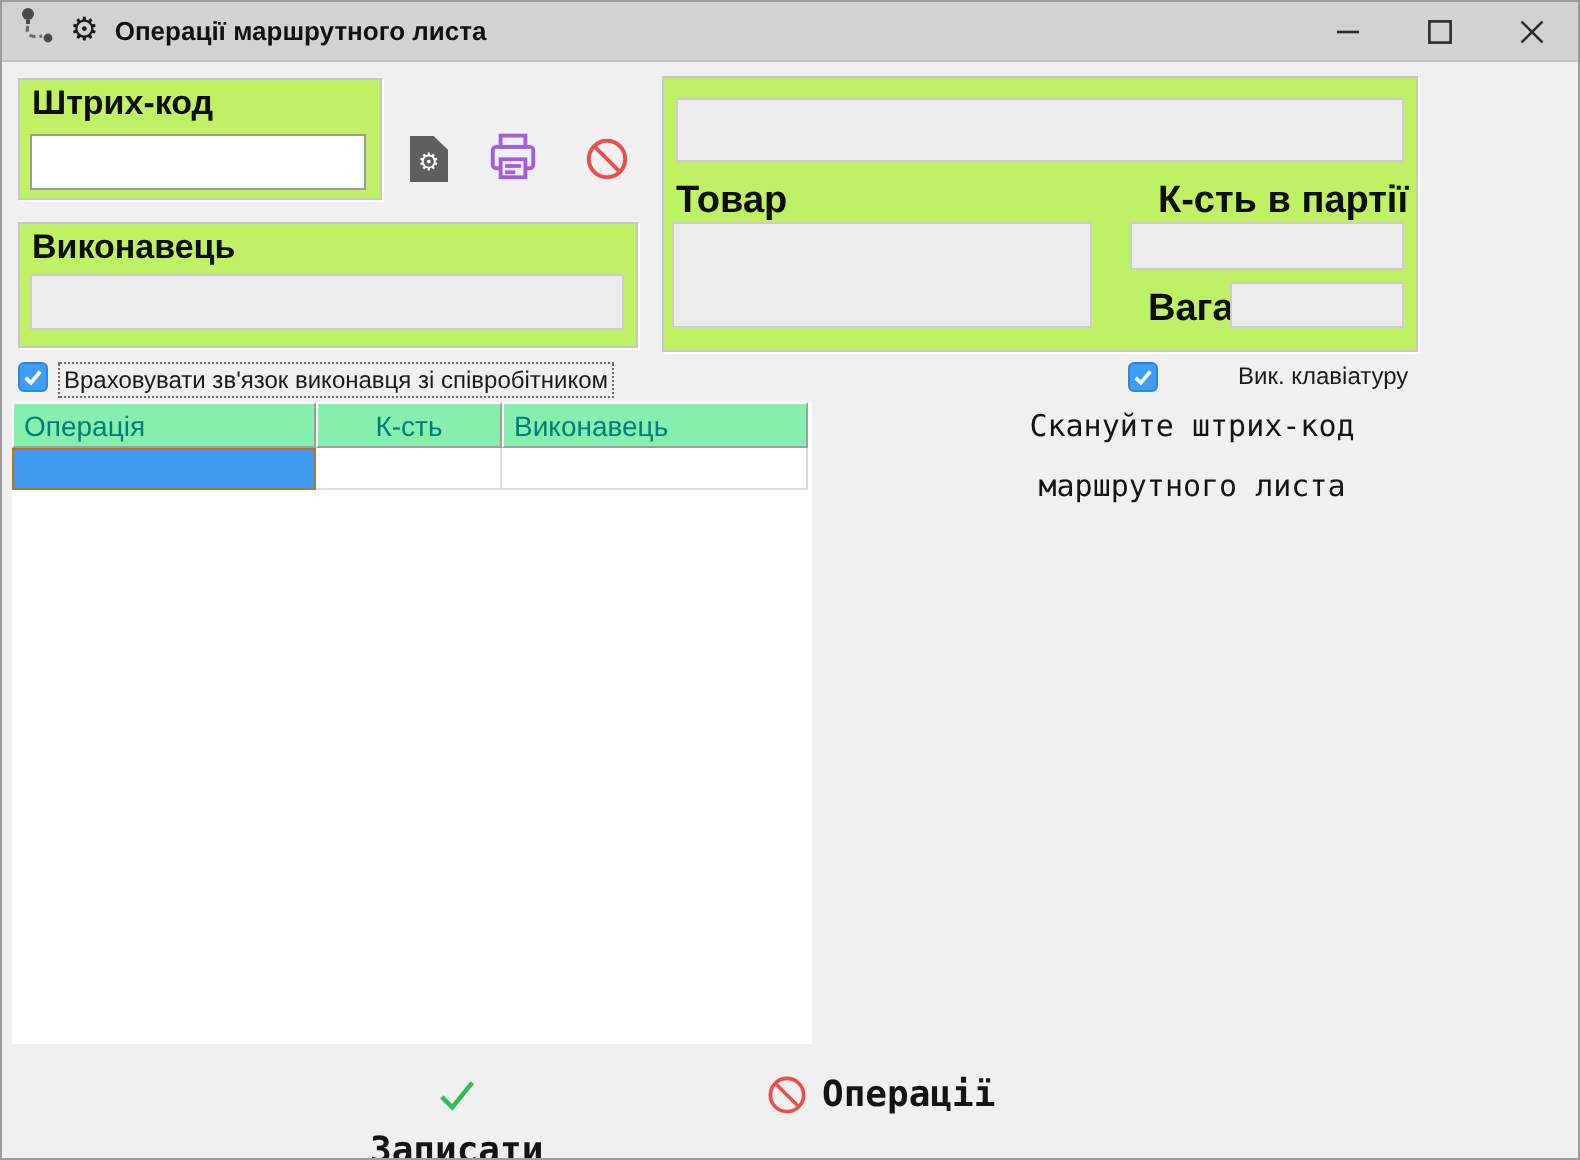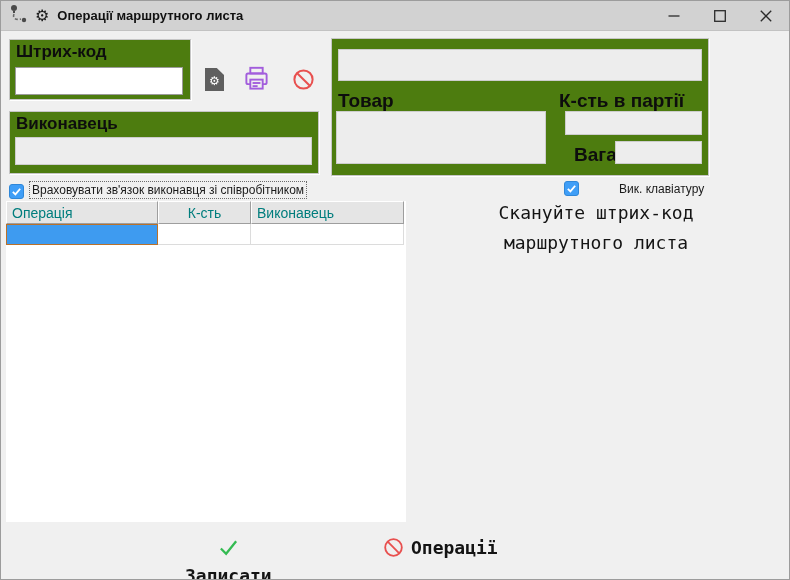--- a/index.html
+++ b/index.html
@@ -18,21 +18,21 @@
     display:flex; align-items:center;
   }
   .titlebar-icons { display:flex; align-items:center; gap:5px; margin-left:7px; }
   .gear-glyph { font-size:16px; color:#1b1b1b; line-height:1; }
   .title-text { margin-left:8px; font-size:13px; font-weight:bold; color:#111; }
   .win-controls { position:absolute; right:0; top:0; height:30px; display:flex; }
   .win-btn { width:46px; height:30px; display:flex; align-items:center; justify-content:center; }
 
   
   .groupbox {
-    position:absolute; background:#4d7c0f;
+    position:absolute; background:#bef264;
     border:1px solid #c6c6c6;
     box-shadow:1px 1px 0 #ffffff;
   }
   .group-caption { position:absolute; font-weight:bold; color:#0d0d0d; }
   .cap-lg { font-size:17px; }
   .cap-md { font-size:19px; }
 
   .field {
     position:absolute; background:#ffffff; border:1px solid #9b9b9b;
     font-size:14px; padding:0 4px; color:#111; outline:none;
@@ -46,34 +46,34 @@
   .doc-shape {
     position:relative; width:19px; height:23px; background:#5f5f5f;
     clip-path:polygon(0 0, 62% 0, 100% 30%, 100% 100%, 0 100%);
   }
   .doc-gear-glyph {
     position:absolute; left:4px; top:7px; color:#ffffff; font-size:12px; line-height:1;
     font-family:"DejaVu Sans", sans-serif;
   }
 
   
-  .check-row { position:absolute; display:flex; align-items:flex-end; gap:5px; cursor:pointer; }
+  .check-row { position:absolute; display:flex; align-items:flex-start; gap:5px; cursor:pointer; }
   .checkbox {
     width:15px; height:15px; border-radius:3px; flex:0 0 auto;
     background:#3f9ef7; border:1px solid #2f87d8;
     display:flex; align-items:center; justify-content:center;
   }
   .check-label { font-size:12px; color:#1a1a1a; }
   .focus-dotted { border:1px dotted #6b6b6b; padding:1px 2px; }
 
   
   .grid { position:absolute; left:5px; top:200px; width:400px; height:321px; background:#ffffff; }
   .grid-header { display:flex; height:23px; }
   .grid-header-cell {
-    background:#e5e5e5; color:#007d7d; font-size:14px;
+    background:#86efac; color:#007d7d; font-size:14px;
     border-top:1px solid #ffffff; border-left:1px solid #ffffff;
     border-right:1px solid #9e9e9e; border-bottom:1px solid #9e9e9e;
     display:flex; align-items:center; padding:0 5px;
   }
   .gh-0 { width:152px; }
   .gh-1 { width:93px; justify-content:center; }
   .gh-2 { width:153px; }
   .grid-row { display:flex; height:21px; }
   .grid-cell {
     border-right:1px solid #dcdcdc; border-bottom:1px solid #dcdcdc;
@@ -83,21 +83,21 @@
   .gc-1 { width:93px; }
   .gc-2 { width:153px; }
   .cell-selected {
     background:#3e9bf0; border:1px solid #b9712a;
   }
 
   
   .scan-hint {
     position:absolute; left:408px; top:197px; width:374px;
     text-align:center; font-family:"DejaVu Sans Mono", monospace;
-    font-size:18px; line-height:30px; color:#141414; letter-spacing:0px;
+    font-size:15px; line-height:30px; color:#141414; letter-spacing:0px;
   }
 
   
   .action-btn {
     position:absolute; display:flex; align-items:center; gap:7px; cursor:pointer;
     font-family:"DejaVu Sans Mono", monospace; font-size:18px; font-weight:bold; color:#141414;
   }
 </style>
 </head>
 <body>
@@ -168,21 +168,21 @@
     <span class="group-caption cap-lg" style="left:6px; top:2px;">Виконавець</span>
     <input class="field disabled" style="left: 5px; top: 25px; width: 297px; height: 28px;" type="text" disabled="" value="">
   </div>
 
   <div class="groupbox" style="left:330px; top:37px; width:378px; height:138px;">
     <input class="field disabled" style="left: 6px; top: 10px; width: 364px; height: 32px;" type="text" disabled="" value="">
 
     <span class="group-caption cap-md" style="left:6px; top:51px;">Товар</span>
     <textarea class="field disabled" style="left: 4px; top: 72px; width: 210px; height: 53px; resize: none;" disabled=""></textarea>
 
-    <span class="group-caption cap-md" style="left:227px; top:51px;">К-сть в партії</span>
+    <span class="group-caption cap-md" style="left:247px; top:51px;">К-сть в партії</span>
     <input class="field disabled" style="left: 233px; top: 72px; width: 137px; height: 24px;" type="text" disabled="" value="">
 
     <span class="group-caption cap-md" style="left:242px; top:105px;">Вага</span>
     <input class="field disabled" style="left: 283px; top: 102px; width: 87px; height: 23px;" type="text" disabled="" value="">
   </div>
 
   <div class="check-row" style="left:8px; top:180px;">
     <span class="checkbox">
       <svg width="11" height="11" viewBox="0 0 12 12">
           <polyline points="2,6.5 4.8,9.2 10,3" fill="none" stroke="#ffffff" stroke-width="2"></polyline>

